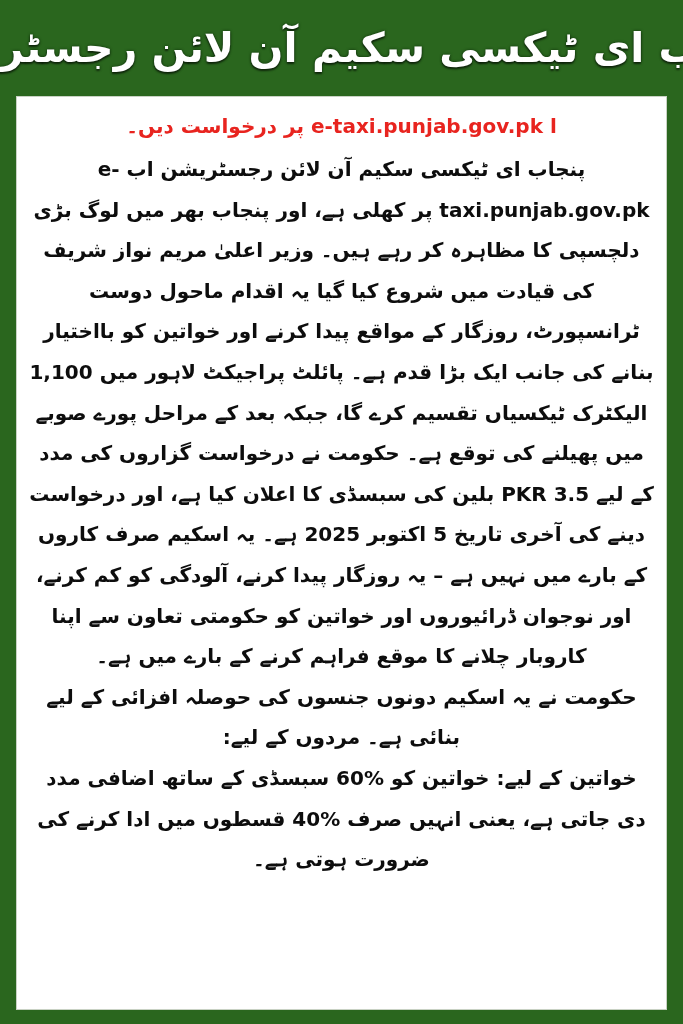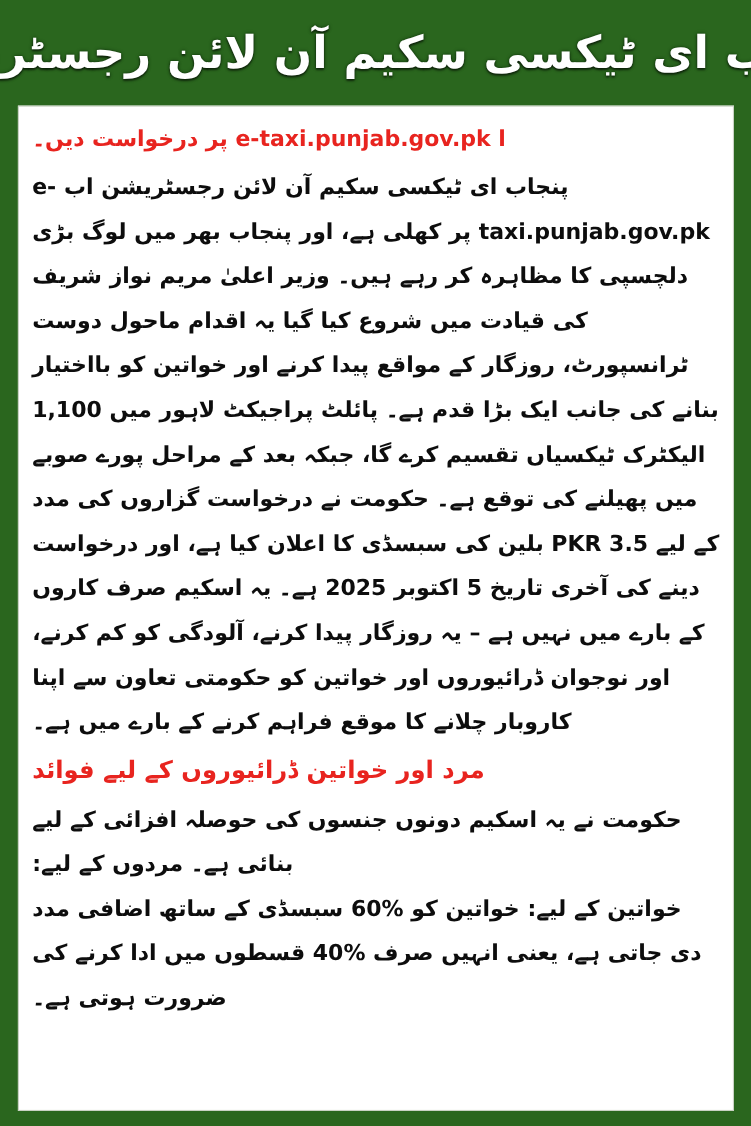--- a/index.html
+++ b/index.html
@@ -24,21 +24,21 @@
     letter-spacing:-1px;
     text-shadow:0 2px 2px rgba(0,0,0,0.55), 0 0 3px rgba(10,40,8,0.9);
   }
   .content-panel{
     position:absolute;top:96px;left:16px;right:16px;bottom:14px;
     background:#ffffff;
     border:1px solid #c9d2c4;
     box-sizing:border-box;
     padding:8px 12px 6px;
     overflow:hidden;
-    text-align:left;
+    text-align:center;
     color:#0d0d0d;
   }
   .apply-line{
     color:#e8241f;
     font-weight:700;
     font-size:20px;
     line-height:1.7;
     margin:4px 0 6px;
   }
   .para{
@@ -63,21 +63,20 @@
   <div class="poster-header">
     <div class="poster-title">پنجاب ای ٹیکسی سکیم آن لائن رجسٹریشن</div>
   </div>
 
   <div class="content-panel">
 
     <div class="apply-line">ا e-taxi.punjab.gov.pk پر درخواست دیں۔</div>
 
     <p class="para">پنجاب ای ٹیکسی سکیم آن لائن رجسٹریشن اب e-taxi.punjab.gov.pk پر کھلی ہے، اور پنجاب بھر میں لوگ بڑی دلچسپی کا مظاہرہ کر رہے ہیں۔ وزیر اعلیٰ مریم نواز شریف کی قیادت میں شروع کیا گیا یہ اقدام ماحول دوست ٹرانسپورٹ، روزگار کے مواقع پیدا کرنے اور خواتین کو بااختیار بنانے کی جانب ایک بڑا قدم ہے۔ پائلٹ پراجیکٹ لاہور میں 1,100 الیکٹرک ٹیکسیاں تقسیم کرے گا، جبکہ بعد کے مراحل پورے صوبے میں پھیلنے کی توقع ہے۔ حکومت نے درخواست گزاروں کی مدد کے لیے PKR 3.5 بلین کی سبسڈی کا اعلان کیا ہے، اور درخواست دینے کی آخری تاریخ 5 اکتوبر 2025 ہے۔ یہ اسکیم صرف کاروں کے بارے میں نہیں ہے – یہ روزگار پیدا کرنے، آلودگی کو کم کرنے، اور نوجوان ڈرائیوروں اور خواتین کو حکومتی تعاون سے اپنا کاروبار چلانے کا موقع فراہم کرنے کے بارے میں ہے۔</p>
 
-    <div class="red-heading">مرد اور خواتین ڈرائیوروں کے لیے فوائد</div>
 
     <p class="para">حکومت نے یہ اسکیم دونوں جنسوں کی حوصلہ افزائی کے لیے بنائی ہے۔ مردوں کے لیے:</p>
 
 
     <p class="para">خواتین کے لیے: خواتین کو %60 سبسڈی کے ساتھ اضافی مدد دی جاتی ہے، یعنی انہیں صرف %40 قسطوں میں ادا کرنے کی ضرورت ہوتی ہے۔</p>
 
   </div>
 
 </div>
 

